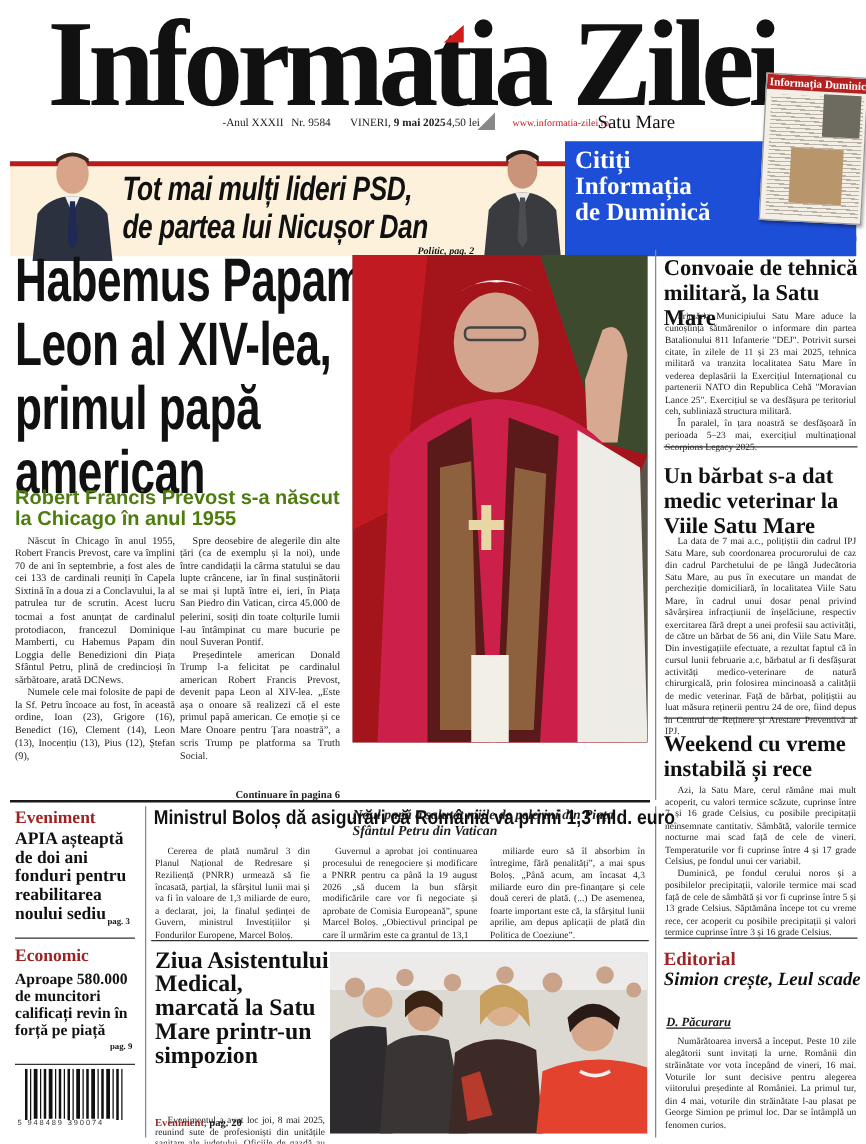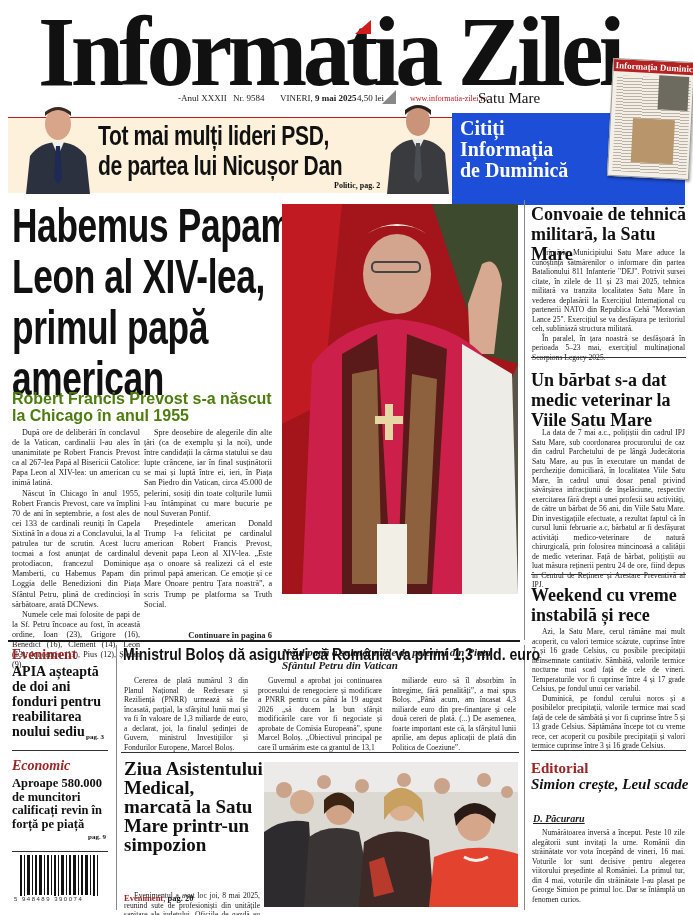--- a/index.html
+++ b/index.html
@@ -16,21 +16,21 @@
   .strip-anul { left: 178px; }
   .strip-nr { left: 233px; }
   .strip-date { left: 247px; padding-left: 33px; }
   .strip-price { left: 357px; }
   .strip-corner { position: absolute; left: 382px; top: 90px; width: 0; height: 0; border-left: 14px solid transparent; border-bottom: 14px solid #888; }
   .strip-url { left: 410px; color: #c4161c; font-size: 8px; top: 94px; }
   .mast-region { position: absolute; left: 478px; top: 90px; font-size: 15px; font-family: "Liberation Serif", serif; color: #111; }
 
   
   .banner { position: absolute; left: 8px; top: 113px; width: 677px; height: 80px; border-bottom: 4px solid #1a1a1a; }
-  .banner-left { position: absolute; left: 0; top: 4px; width: 444px; height: 76px; background: #fdf1dc; border-top: 1px solid #b91c1c; }
+  .banner-left { position: absolute; left: 0; top: 16px; width: 444px; height: 76px; background: #fdf1dc; border-top: 4px solid #b91c1c; font-style: italic; }
   .banner-right { position: absolute; left: 444px; top: 0; width: 233px; height: 92px; background: #1d4ed8; }
   .photo-person { position: absolute; overflow: hidden; }
   .person-1 { left: 12px; top: -20px; width: 75px; height: 96px; }
   .person-2 { left: 375px; top: -23px; width: 70px; height: 99px; }
   .banner-headline { position: absolute; left: 90px; top: 3px; width: 290px; font-family: "Liberation Sans", sans-serif; font-weight: bold;
     font-size: 27px; line-height: 30px; color: #111; transform: scaleX(0.78); transform-origin: left top; white-space: nowrap; letter-spacing: -0.5px; }
   .banner-credit { position: absolute; left: 326px; top: 63px; font-size: 8px; font-weight: bold; color: #111; }
   .promo-text { position: absolute; left: 8px; top: 5px; font-family: "Liberation Serif", serif; font-weight: bold; font-size: 20px; line-height: 21px; color: #fff; }
   .promo-thumb { position: absolute; left: 610px; top: 60px; width: 82px; height: 118px; background: #f3efe6; border: 1px solid #999; transform: rotate(3deg); box-shadow: 1px 2px 3px rgba(0,0,0,0.4); overflow: hidden; }
   .promo-thumb .pt-head { background: #b52020; color: #fff; font-size: 9px; font-weight: bold; padding: 1px 2px; white-space: nowrap; }
@@ -67,21 +67,21 @@
   .section-label { position: absolute; font-family: "Liberation Serif", serif; font-weight: bold; color: #9c2424; }
   .sl-editorial { left: 531px; top: 760px; font-size: 15px; }
   .st-editorial { left: 531px; top: 776px; font-size: 15px; line-height: 17px; font-style: italic; }
   .ed-author { position: absolute; left: 533px; top: 813px; font-size: 10px; font-weight: bold; font-style: italic; text-decoration: underline; text-align: center; }
   .sb-editorial { left: 532px; top: 828px; }
 
   
   .sl-eveniment { left: 12px; top: 647px; font-size: 14px; }
   .ev-title { position: absolute; left: 12px; top: 664px; width: 100px; font-weight: bold; font-size: 14px; line-height: 15px; color: #111; }
   .pag-small { position: absolute; font-size: 7px; font-weight: bold; color: #111; }
-  .sl-economic { left: 12px; top: 758px; font-size: 14px; font-style: italic; }
+  .sl-economic { left: 12px; top: 758px; font-size: 14px; }
   .ec-title { position: absolute; left: 12px; top: 777px; width: 105px; font-weight: bold; font-size: 12.5px; line-height: 13.5px; color: #111; }
   .barcode { position: absolute; left: 14px; top: 855px; width: 90px; height: 48px; }
   .barcode-digits { position: absolute; left: 14px; top: 896px; width: 90px; font-size: 6px; letter-spacing: 1.5px; color: #333; font-family: "Liberation Sans", sans-serif; background: #fff; }
 
   
   .bolos-headline { position: absolute; left: 123px; top: 646px; width: 395px; font-family: "Liberation Sans", sans-serif; font-weight: bold; font-size: 16px; line-height: 18px; color: #111; white-space: nowrap; transform: scaleX(0.88); transform-origin: left top; }
   .bolos-col { position: absolute; top: 676px; width: 124px; font-size: 7.6px; line-height: 9.5px; text-align: justify; color: #222; }
   .bolos-col p { text-indent: 10px; }
   .bc-1 { left: 124px; }
   .bc-2 { left: 258px; }
@@ -152,21 +152,20 @@
 </div>
 
 <div class="main-headline">
   <div>Habemus Papam!</div>
   <div>Leon al XIV-lea,</div>
   <div>primul papă</div>
   <div>american</div>
 </div>
 <div class="main-subhead">Robert Francis Prevost s-a născut la Chicago în anul 1955</div>
 <div class="main-col col-a">
-  <p>După ore de deliberări în conclavul de la Vatican, cardinalii l-au ales în unanimitate pe Robert Francis Prevost ca al 267-lea Papă al Bisericii Catolice: Papa Leon al XIV-lea: un american cu inimă latină.</p>
   <p>Născut în Chicago în anul 1955, Robert Francis Prevost, care va împlini 70 de ani în septembrie, a fost ales de cei 133 de cardinali reuniți în Capela Sixtină în a doua zi a Conclavului, la al patrulea tur de scrutin. Acest lucru tocmai a fost anunțat de cardinalul protodiacon, francezul Dominique Mamberti, cu Habemus Papam din Loggia delle Benedizioni din Piața Sfântul Petru, plină de credincioși în sărbătoare, arată DCNews.</p>
   <p>Numele cele mai folosite de papi de la Sf. Petru încoace au fost, în această ordine, Ioan (23), Grigore (16), Benedict (16), Clement (14), Leon (13), Inocențiu (13), Pius (12), Ștefan (9),</p>
 </div>
 <div class="main-col col-b">
   <p>Spre deosebire de alegerile din alte țări (ca de exemplu și la noi), unde între candidații la cârma statului se dau lupte crâncene, iar în final susținătorii se mai și luptă între ei, ieri, în Piața San Piedro din Vatican, circa 45.000 de pelerini, sosiți din toate colțurile lumii l-au întâmpinat cu mare bucurie pe noul Suveran Pontif.</p>
   <p>Președintele american Donald Trump l-a felicitat pe cardinalul american Robert Francis Prevost, devenit papa Leon al XIV-lea. „Este așa o onoare să realizezi că el este primul papă american. Ce emoție și ce Mare Onoare pentru Țara noastră”, a scris Trump pe platforma sa Truth Social.</p>
   <div class="continue">Continuare în pagina 6</div>
 </div>
 
 <div class="main-photo">

